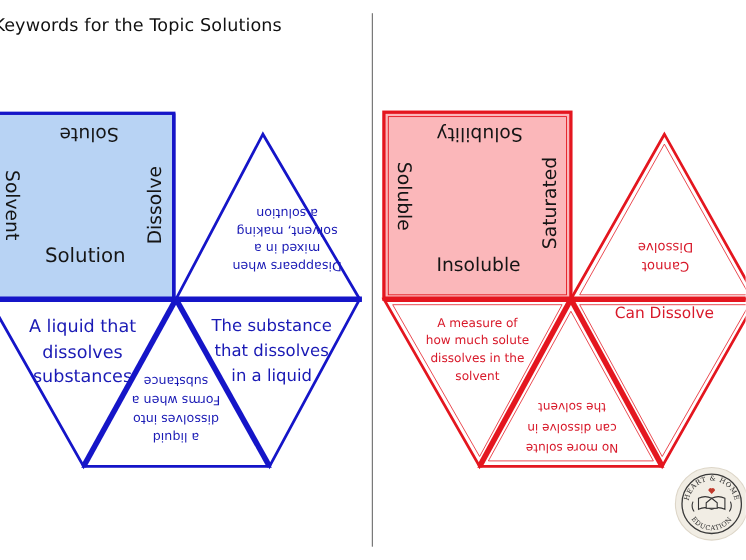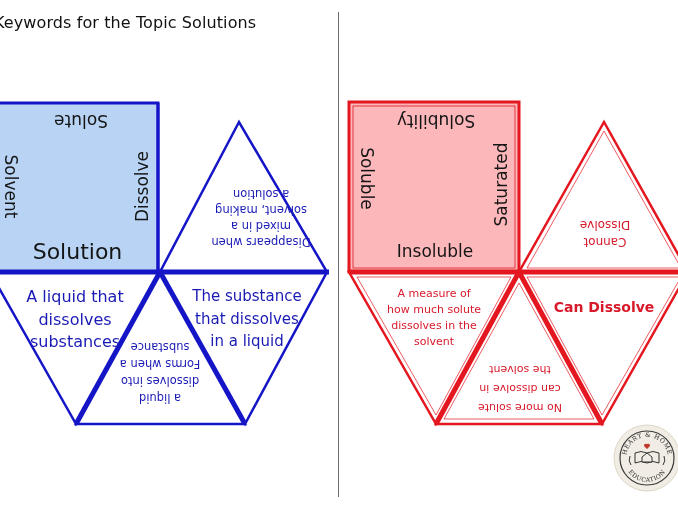--- a/index.html
+++ b/index.html
@@ -53,52 +53,52 @@
     <polygon points="527,277 681,277 602,415" fill="none" stroke="#e4161f" stroke-width="0.7"></polygon>
     <line x1="349" y1="272" x2="690" y2="272" stroke="#e4161f" stroke-width="5"></line>
     <line x1="519" y1="272" x2="436" y2="424" stroke="#e4161f" stroke-width="5"></line>
     <line x1="519" y1="272" x2="602" y2="424" stroke="#e4161f" stroke-width="5"></line>
   </g>
 </svg>
 
 <div class="lbl black rot180" style="left:46px; top:112px; width:70px; font-size:17px;">Solute</div>
 <div class="lbl black rot90" style="left:-30px; top:178px; width:80px; font-size:17px;">Solvent</div>
 <div class="lbl black rotm90" style="left:102px; top:178px; width:80px; font-size:17px;">Dissolve</div>
-<div class="lbl black" style="left:30px; top:241px; width:95px; font-size:22px;">Solution</div>
+<div class="lbl black" style="left:30px; top:224px; width:95px; font-size:18px;">Solution</div>
 
 <div class="desc blue rot180" style="left:187px; top:186px; width:148px; font-size:11.5px; line-height:16px;">Disappears when
 mixed in a
 solvent, making
 a solution</div>
 <div class="desc blue" style="left:6px; top:286px; width:138px; font-size:16px; line-height:22.5px;">A liquid that
 dissolves
 substances</div>
 <div class="desc blue rot180" style="left:100px; top:338px; width:120px; font-size:11.5px; line-height:17px;">a liquid
 dissolves into
 Forms when a
 substance</div>
 <div class="desc blue" style="left:178px; top:285px; width:138px; font-size:15px; line-height:22.5px;">The substance
 that dissolves
 in a liquid</div>
 
 <div class="lbl black rot180" style="left:384px; top:112px; width:104px; font-size:17px;">Solubility</div>
 <div class="lbl black rot90" style="left:326px; top:170px; width:80px; font-size:17px;">Soluble</div>
 <div class="lbl black rotm90" style="left:453px; top:176px; width:96px; font-size:17px;">Saturated</div>
-<div class="lbl black" style="left:383px; top:243px; width:104px; font-size:17px;">Insoluble</div>
+<div class="lbl black" style="left:383px; top:233px; width:104px; font-size:17px;">Insoluble</div>
 
 <div class="desc red rot180" style="left:555px; top:216px; width:100px; font-size:12px; line-height:17px;">Cannot
 Dissolve</div>
 <div class="desc red" style="left:370px; top:286px; width:128px; font-size:11px; line-height:16px;">A measure of
 how much solute
 dissolves in the
 solvent</div>
 <div class="desc red rot180" style="left:458px; top:360px; width:124px; font-size:11px; line-height:19px;">No more solute
 can dissolve in
 the solvent</div>
-<div class="desc red" style="left:540px; top:298px; width:128px; font-size:14px; line-height:18px;font-weight:bold;">Can Dissolve</div>
+<div class="desc red" style="left:540px; top:276px; width:128px; font-size:14px; line-height:18px;">Can Dissolve</div>
 
 <div class="logo">
   <svg width="66" height="70" viewBox="0 0 66 70">
     <circle cx="35" cy="36" r="33" fill="#f1ede4" stroke="#ddd6c8" stroke-width="1"></circle>
     <circle cx="35" cy="36" r="27" fill="none" stroke="#3a3a3a" stroke-width="1.2"></circle>
     <defs>
       <path id="arcTop" d="M 14 36 A 21 21 0 0 1 56 36"></path>
       <path id="arcBot" d="M 13 38 A 22 22 0 0 0 57 38"></path>
     </defs>
     <text font-size="6.2" fill="#2b2b2b" font-family="DejaVu Serif, serif" letter-spacing="0.5">

